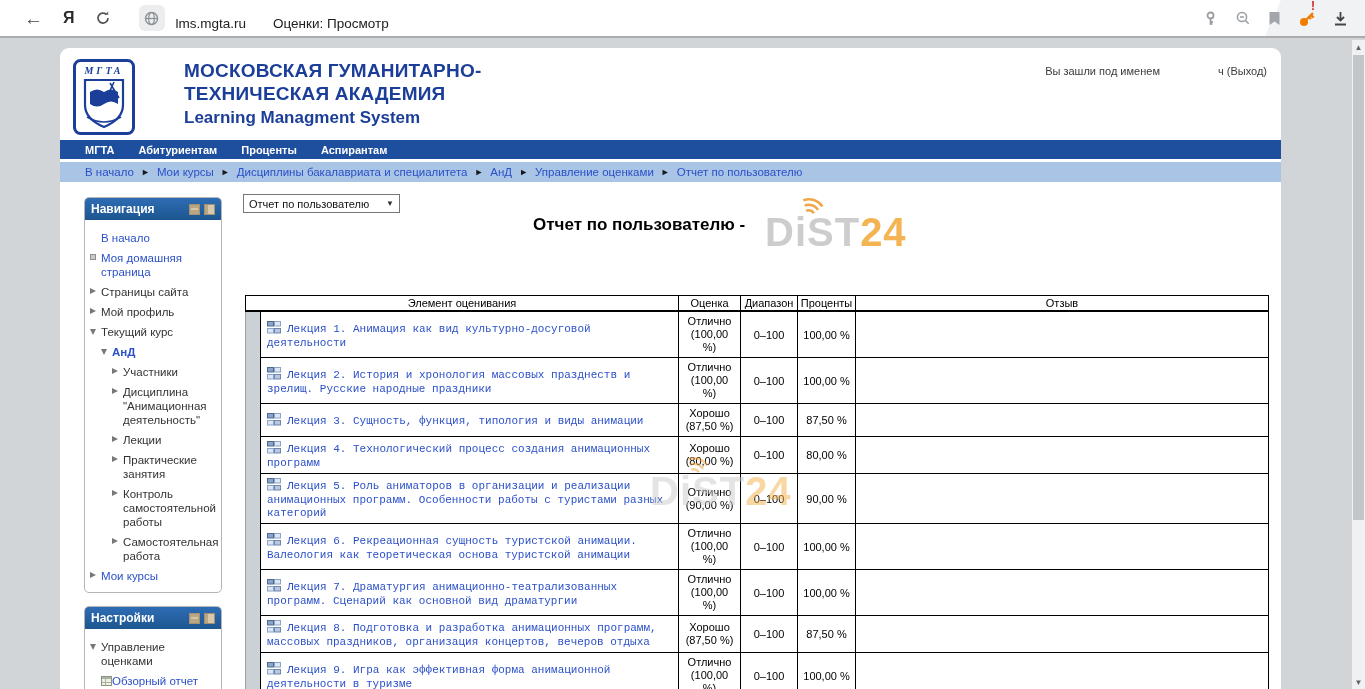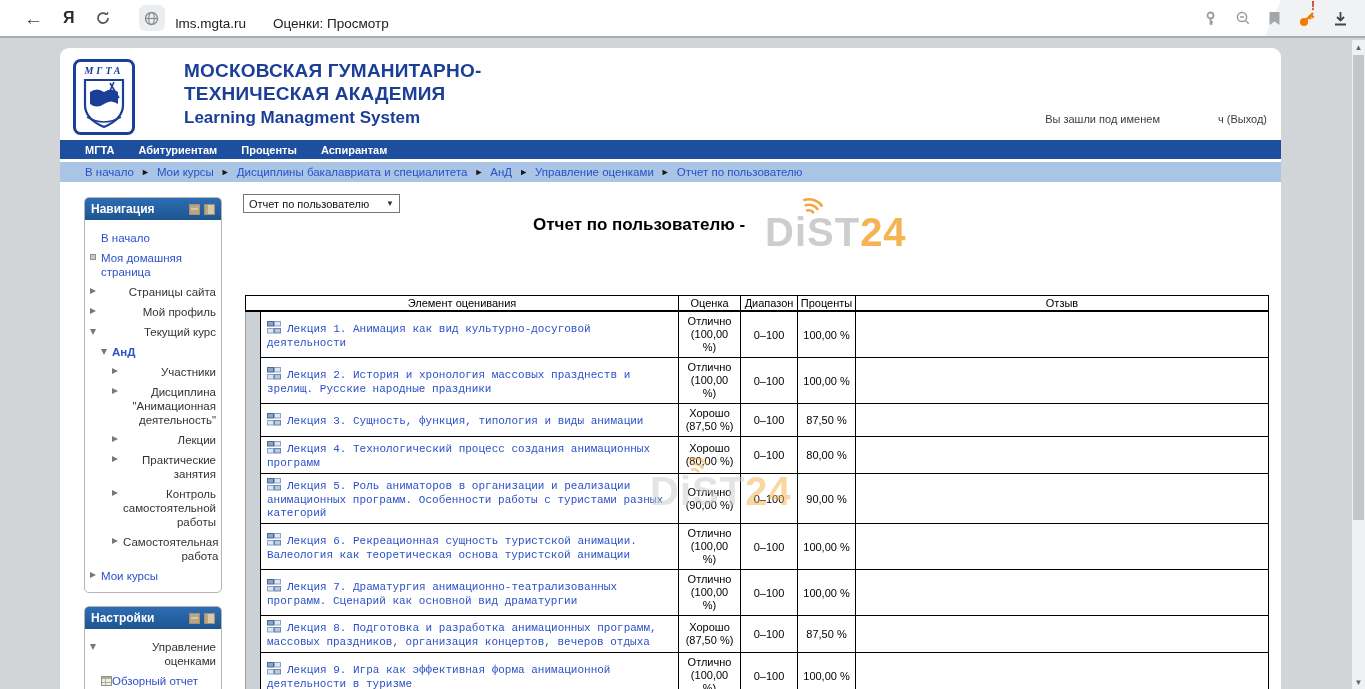--- a/index.html
+++ b/index.html
@@ -32,21 +32,21 @@
   .vthumb { position:absolute; top:15px; left:1px; width:11px; height:465px; background:#c3c6c8; }
 
   
   .card { position:absolute; left:60px; top:48px; width:1221px; height:641px;
     background:#fff; border-radius:9px 9px 0 0; overflow:hidden; }
 
   .logo { position:absolute; left:13px; top:11px; width:62px; height:76px; }
   .h-title { position:absolute; left:92px; top:11px; color:#1b3e99; font-weight:bold;margin-left:32px; }
   .ht1,.ht2 { font-size:19px; line-height:23px; letter-spacing:.2px; }
   .ht3 { font-size:17px; line-height:25px; }
-  .login { position:absolute; right:14px; top:17px; font-size:11px; color:#3c3c3c;margin-top:48px; }
+  .login { position:absolute; right:14px; top:17px; font-size:11px; color:#3c3c3c; }
   .namegap { display:inline-block; width:58px; }
   .logout-link { color:#3c3c3c; text-decoration:none; }
 
   .topnav { position:absolute; left:0; top:92px; width:100%; height:19px; background:#1d4f9e;
     display:flex; align-items:center; gap:24px; padding-left:25px; }
   .topnav a { color:#fff; font-size:11px; font-weight:bold; text-decoration:none; }
 
   .crumbbar { position:absolute; left:0; top:114px; width:100%; height:20px; background:#a9c4e5;
     display:flex; align-items:center; padding-left:25px; font-size:11.5px; }
   .crumbbar a { color:#2b50c8; text-decoration:none; }
@@ -67,21 +67,21 @@
   .s-item { display:flex; margin-top:6px; font-size:11.5px; line-height:14px; }
   .mk { flex:0 0 11px; width:11px; }
   .tri-r { width:0; height:0; border-left:6px solid #777; border-top:3.5px solid transparent; border-bottom:3.5px solid transparent; margin-top:3px; }
   .tri-d { width:0; height:0; border-top:6px solid #777; border-left:3.5px solid transparent; border-right:3.5px solid transparent; margin-top:4px; }
   .sq { width:6px; height:6px; background:#c9c9c9; border:1px solid #909090; margin-top:3px; }
   .grid-ic { width:11px; height:10px; border:1px solid #8e957f; background-color:#eef0e8; margin-top:2px;
     background-image:linear-gradient(to bottom, #aab2a0 2px, transparent 2px),
       linear-gradient(to right, transparent 3px, #aab2a0 3px, #aab2a0 4px, transparent 4px),
       linear-gradient(to bottom, transparent 5px, #aab2a0 5px, #aab2a0 6px, transparent 6px); }
   .lbl { flex:1; }
-  .lbl-link { color:#2b50c8; } .lbl-dark { color:#333;text-align:right; } .lbl-boldlink { color:#2b50c8; font-weight:bold; }
+  .lbl-link { color:#2b50c8; } .lbl-dark { color:#333; } .lbl-boldlink { color:#2b50c8; font-weight:bold; }
 
   
   .main { position:absolute; left:183px; top:146px; width:1030px; }
   .report-select { width:157px; height:19px; border:1px solid #767676; background:#fff;
     font-size:11px; display:flex; align-items:center; justify-content:space-between; padding:0 5px; color:#111; }
   .rs-caret { font-size:8px; color:#333; }
   .page-heading { position:absolute; left:290px; top:21px; font-size:17px; font-weight:bold; white-space:nowrap; color:#000; }
 
   .watermark { position:absolute; font-size:40px; font-weight:bold; letter-spacing:1px; z-index:6; white-space:nowrap;margin-top:22px; }
   .wm-gray { color:#cbcbcb; } .wm-orange { color:#f4b04a; }

